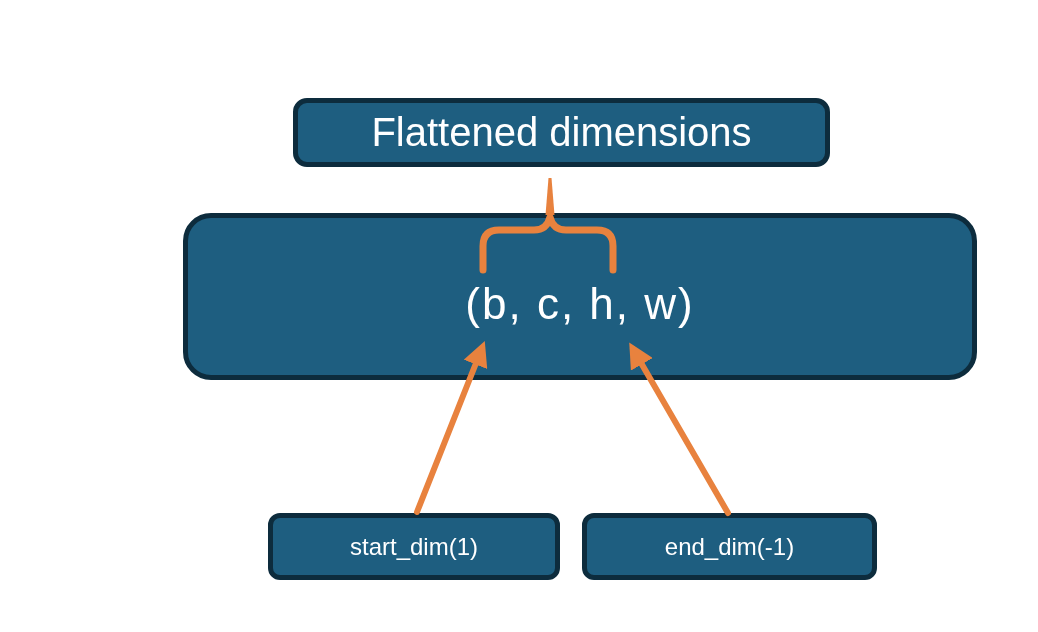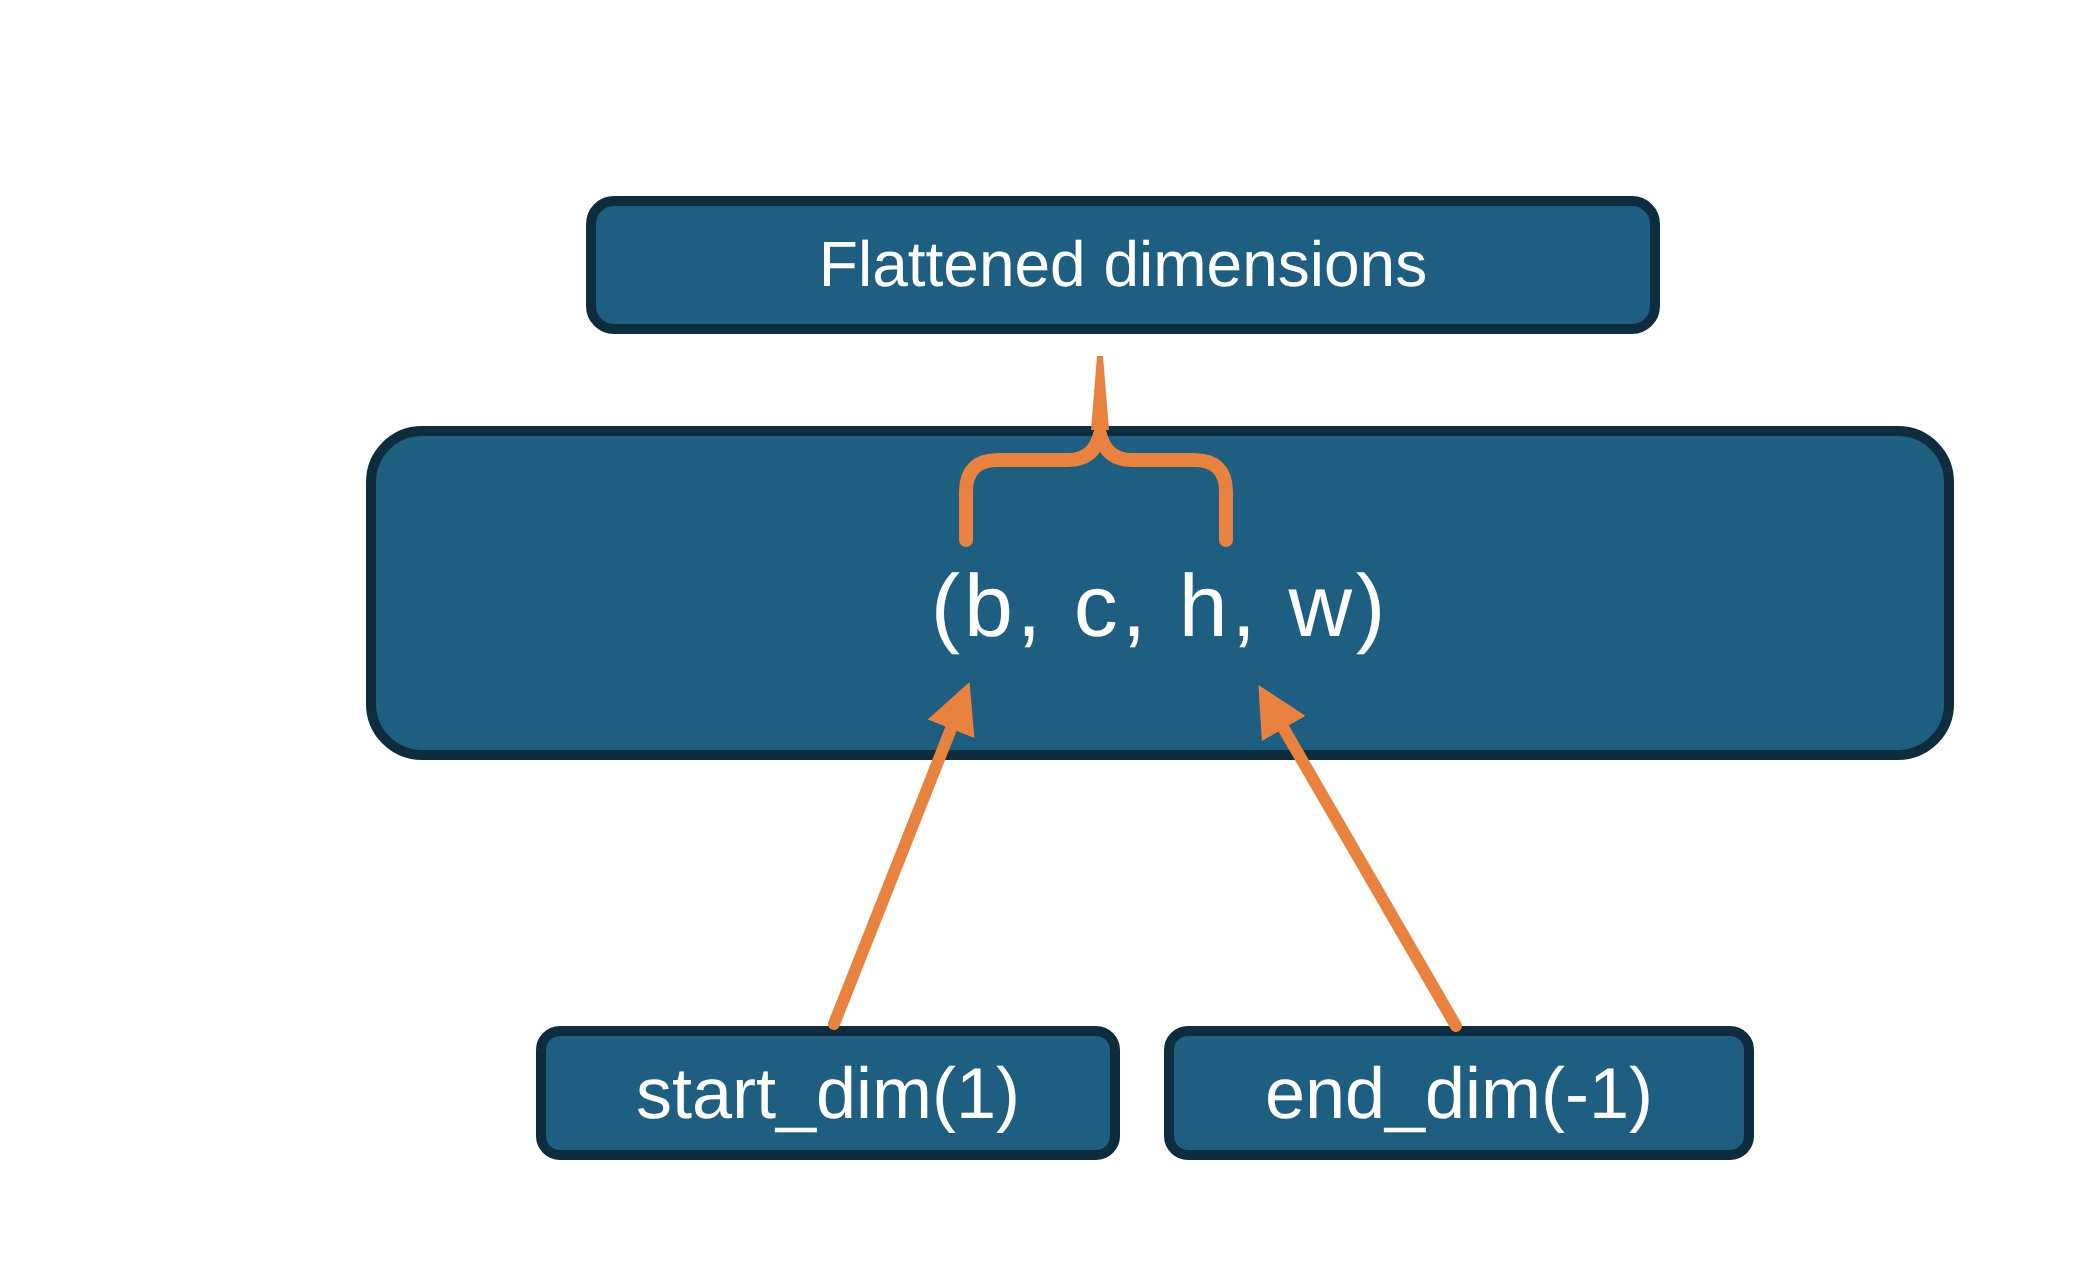--- a/index.html
+++ b/index.html
@@ -27,32 +27,32 @@
     background:var(--node-fill);
     border:5px solid var(--node-border);
     display:flex;
     align-items:center;
     justify-content:center;
     color:var(--text);
   }
   .node-top{
     left:293px; top:98px; width:537px; height:69px;
     border-radius:14px;
-    font-size:32px;
+    font-size:40px;
   }
   .node-main{
     left:183px; top:213px; width:794px; height:167px;
     border-radius:28px;
     font-size:44px;
   }
   .node-main .label{ margin-top:14px; letter-spacing:2px; }
   .node-small{
     height:67px;
     border-radius:12px;
-    font-size:36px;
+    font-size:24px;
   }
   .node-start{ left:268px; top:513px; width:292px; }
   .node-end{ left:582px; top:513px; width:295px; }
   svg.overlay{
     position:absolute;
     left:0; top:0;
     width:1038px; height:632px;
     pointer-events:none;
   }
 </style>

